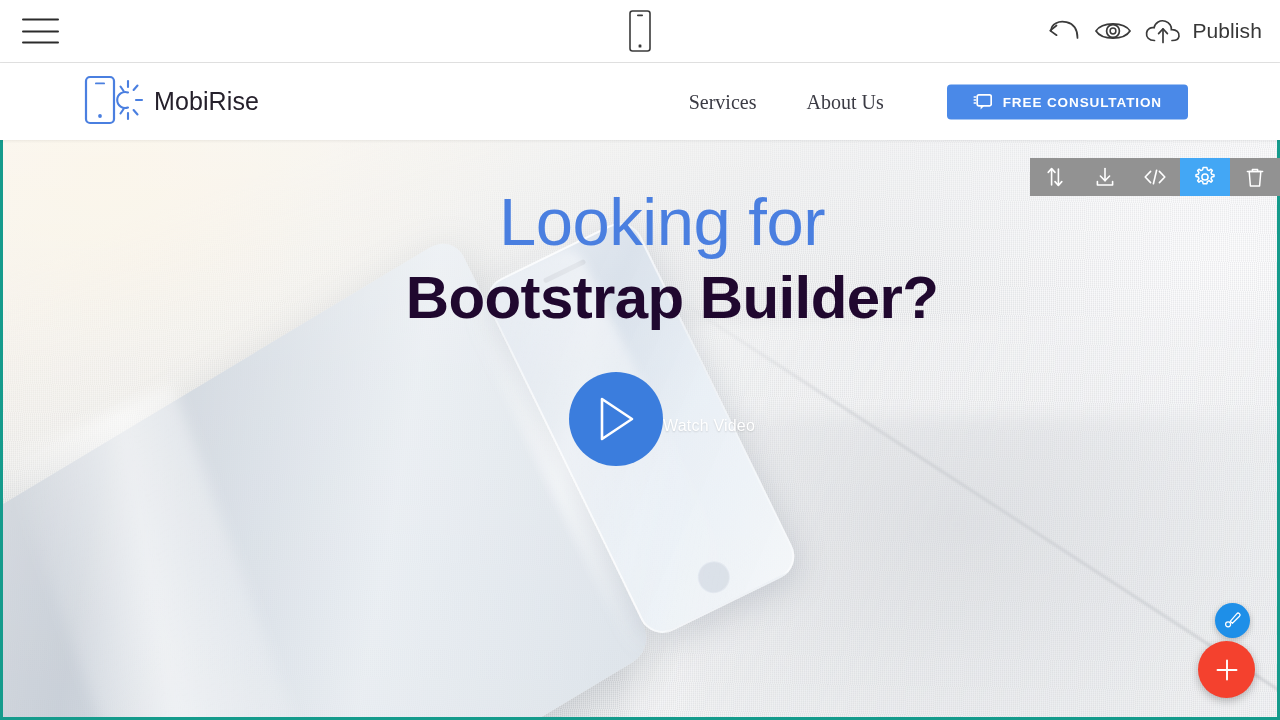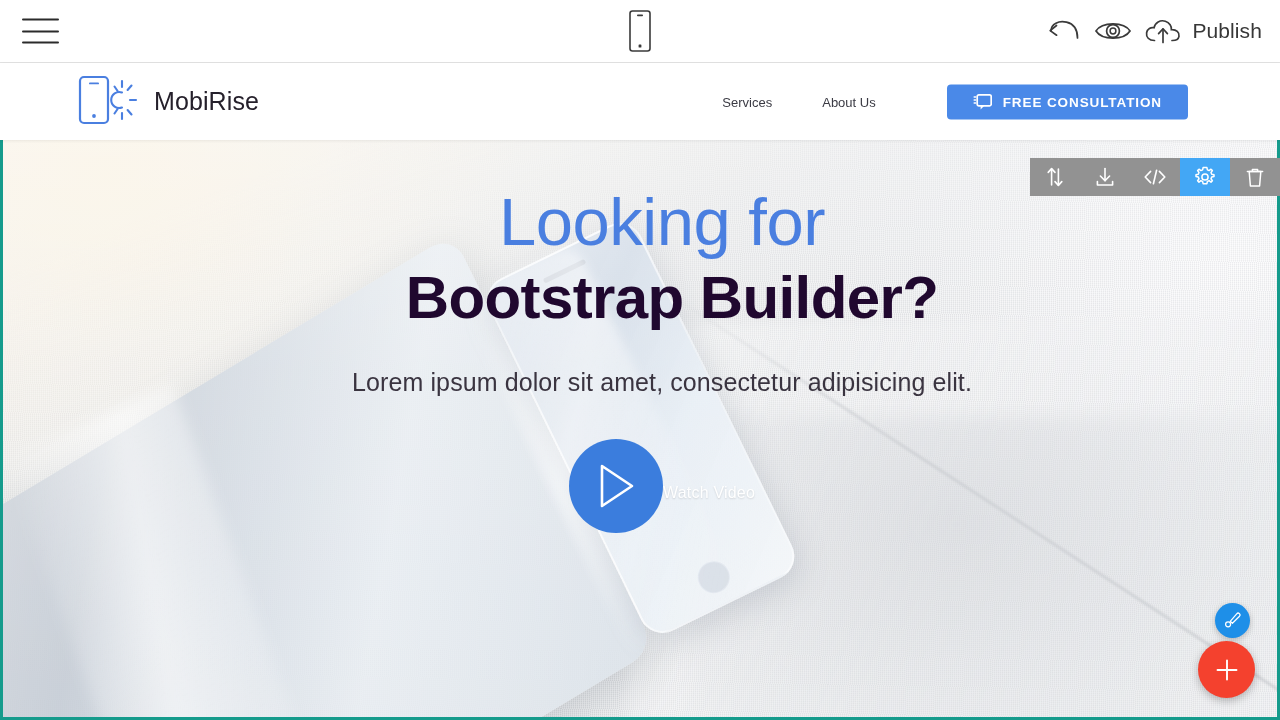--- a/index.html
+++ b/index.html
@@ -94,71 +94,71 @@
     width: 1280px;
     height: 77px;
     background: #ffffff;
     display: flex;
     align-items: center;
     box-shadow: 0 1px 3px rgba(0,0,0,0.07);
     z-index: 5;
   }
   .brand {
     position: absolute;
-    left: 78px; top: 50%;
+    left: 84px; top: 50%;
     transform: translateY(-50%);
     display: flex;
     align-items: center;
-    gap: 14px;
+    gap: 8px;
     cursor: pointer;
     text-align: center;
   }
   .brand-name {
     font-size: 25px;
     color: #25202b;
     font-weight: 400;
     letter-spacing: 0.1px;
   }
 
   .nav-right {
     position: absolute;
     right: 92px; top: 50%;
     transform: translateY(-50%);
     display: flex;
     align-items: center;
     gap: 0;
   }
   .nav-link {
-    font-size: 13px;
+    font-size: 20px;
     color: #3b3b44;
     text-decoration: none;
     padding: 8px 0;
     margin-right: 50px;
     white-space: nowrap;
     cursor: pointer;
-  }
-  .nav-link:last-of-type { margin-right: 32px; }
+    font-family: Liberation Serif, serif;
+  }
+  .nav-link:last-of-type { margin-right: 63px; }
 
   .cta-btn {
     display: flex;
     align-items: center;
     gap: 11px;
     background: #4a89e8;
     color: #ffffff;
     border: none;
     border-radius: 4px;
     padding: 0 26px;
     height: 35px;
     font-size: 13.5px;
     font-weight: bold;
     letter-spacing: 0.9px;
     font-family: "Liberation Sans", sans-serif;
     cursor: pointer;
     white-space: nowrap;
-    margin-left: 39px;
   }
 
   
   .hero-block {
     position: absolute;
     top: 140px; left: 0;
     width: 1280px;
     height: 580px;
     overflow: hidden;
     border: 3px solid #159b8c;
@@ -502,21 +502,20 @@
     <div class="sofa-edge"></div>
     <div class="sofa-shadow"></div>
     <div class="tablet"></div>
     <div class="phone"></div>
     <div class="phone-gloss"></div>
     <div class="hero-veil"></div>
 
     <div class="hero-content">
       <div class="hero-kicker">Looking for</div>
       <h1 class="hero-title">Bootstrap Builder?</h1>
-      <p class="hero-sub">Lorem ipsum dolor sit amet, consectetur adipisicing elit.</p>
 
       <div class="video-wrap">
         <div class="play-circle">
           <svg width="44" height="48" viewBox="0 0 44 48">
             <path d="M8 4 L38 24 L8 44 Z" fill="none" stroke="#ffffff" stroke-width="2.6" stroke-linejoin="round"></path>
           </svg>
         </div>
         <div class="video-caption">Watch Video</div>
       </div>
     </div>

